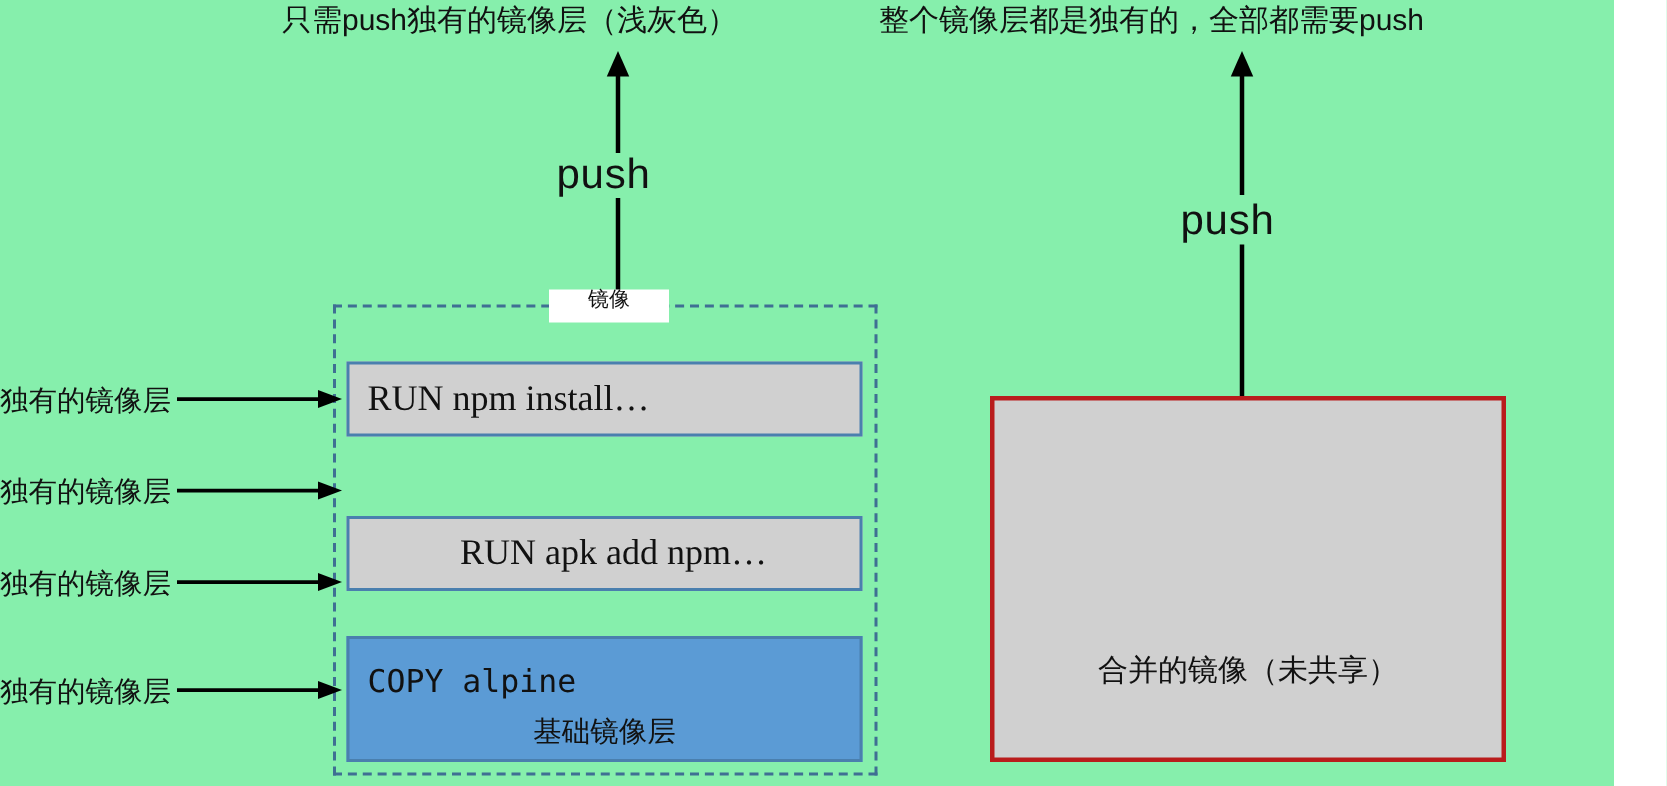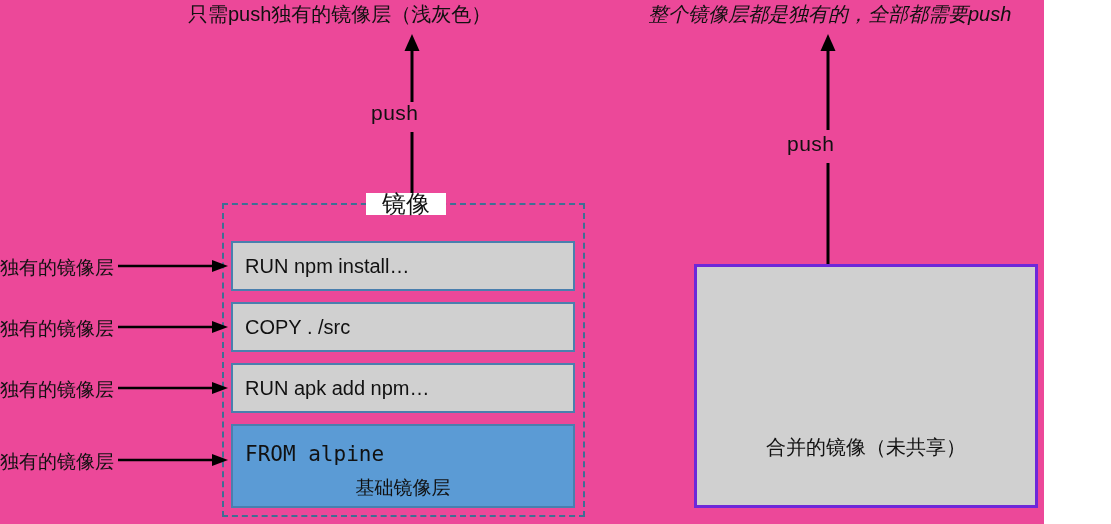--- a/index.html
+++ b/index.html
@@ -4,39 +4,40 @@
 <style>
   html, body {
     margin: 0;
     padding: 0;
     background: #ffffff;
   }
   #canvas {
     position: relative;
     width: 1044px;
     height: 524px;
-    background: #ec4899;
+    background: #86efac;
     font-family: "Liberation Sans", "DejaVu Sans", sans-serif;
     overflow: hidden;
+    padding-left: 32px;
   }
   .abs { position: absolute; }
 
   
   .title {
     font-size: 20px;
     color: #111111;
     white-space: nowrap;
     line-height: 1;
   }
   #title-left  { left: 188px; top: 4px; }
-  #title-right { left: 648px; top: 4px; font-style: italic; }
+  #title-right { left: 586px; top: 4px; }
 
   
   .push-label {
-    font-size: 21px;
+    font-size: 28px;
     color: #111111;
     white-space: nowrap;
     line-height: 1;
     letter-spacing: 0.5px;
   }
   #push-left  { left: 371px; top: 102px; }
   #push-right { left: 787px; top: 133px; }
 
   
   .arrow-svg { overflow: visible; }
@@ -57,47 +58,47 @@
     top: 193px;
     width: 80px;
     height: 22px;
     background: #ffffff;
   }
   #dashed-label {
     left: 366px;
     top: 192px;
     width: 80px;
     text-align: center;
-    font-size: 24px;
+    font-size: 14px;
     color: #111111;
     line-height: 1;
     white-space: nowrap;
   }
 
   
   .layer {
     left: 231px;
     width: 344px;
     box-sizing: border-box;
     border: 2px solid #4a7fae;
     display: flex;
     align-items: center;
     padding-left: 12px;
   }
   .layer-text {
-    font-family: Liberation Sans, sans-serif;
-    font-size: 20px;
+    font-family: Liberation Serif, serif;
+    font-size: 24px;
     color: #111111;
     white-space: nowrap;
     line-height: 1;
   }
   .layer-unique { background: #d0d0d0; height: 50px; }
   #layer-0 { top: 241px; }
   #layer-1 { top: 302px; }
-  #layer-2 { top: 363px; }
+  #layer-2 { top: 344px; justify-content: center; }
   #layer-base {
     top: 424px;
     height: 84px;
     background: #5b9bd5;
     display: block;
     padding: 0;
   }
   #layer-base .base-cmd {
     position: absolute;
     left: 12px;
@@ -135,26 +136,26 @@
   #annot-3 { top: 452px; }
 
   .annot-arrow { left: 118px; width: 110px; height: 14px; }
   #annot-arrow-0 { top: 259px; }
   #annot-arrow-1 { top: 320px; }
   #annot-arrow-2 { top: 381px; }
   #annot-arrow-3 { top: 453px; }
 
   
   #merged-box {
-    left: 694px;
+    left: 660px;
     top: 264px;
     width: 344px;
     height: 244px;
     box-sizing: border-box;
-    border: 3px solid #6d28d9;
+    border: 3px solid #b91c1c;
     background: #d0d0d0;
   }
   #merged-caption {
     position: absolute;
     left: 0;
     right: 0;
     top: 170px;
     text-align: center;
     font-size: 20px;
     color: #111111;
@@ -185,30 +186,27 @@
   <div class="abs" id="image-dashed-box"></div>
 
   <div class="abs" id="dashed-label-mask"></div>
 
   <div class="abs" id="dashed-label">镜像</div>
 
   <div class="abs layer layer-unique" id="layer-0">
     <span class="layer-text">RUN npm install…</span>
   </div>
 
-  <div class="abs layer layer-unique" id="layer-1">
-    <span class="layer-text">COPY . /src</span>
-  </div>
 
   <div class="abs layer layer-unique" id="layer-2">
     <span class="layer-text">RUN apk add npm…</span>
   </div>
 
   <div class="abs layer" id="layer-base">
-    <span class="base-cmd">FROM alpine</span>
+    <span class="base-cmd">COPY alpine</span>
     <span class="base-caption">基础镜像层</span>
   </div>
 
   <div class="abs annot-label" id="annot-0">独有的镜像层</div>
   <svg class="abs annot-arrow" id="annot-arrow-0" viewBox="0 0 110 14">
     <line x1="0" y1="7" x2="97" y2="7" stroke="#000000" stroke-width="2.5"></line>
     <polygon points="110,7 94,1 94,13" fill="#000000"></polygon>
   </svg>
 
   <div class="abs annot-label" id="annot-1">独有的镜像层</div>

